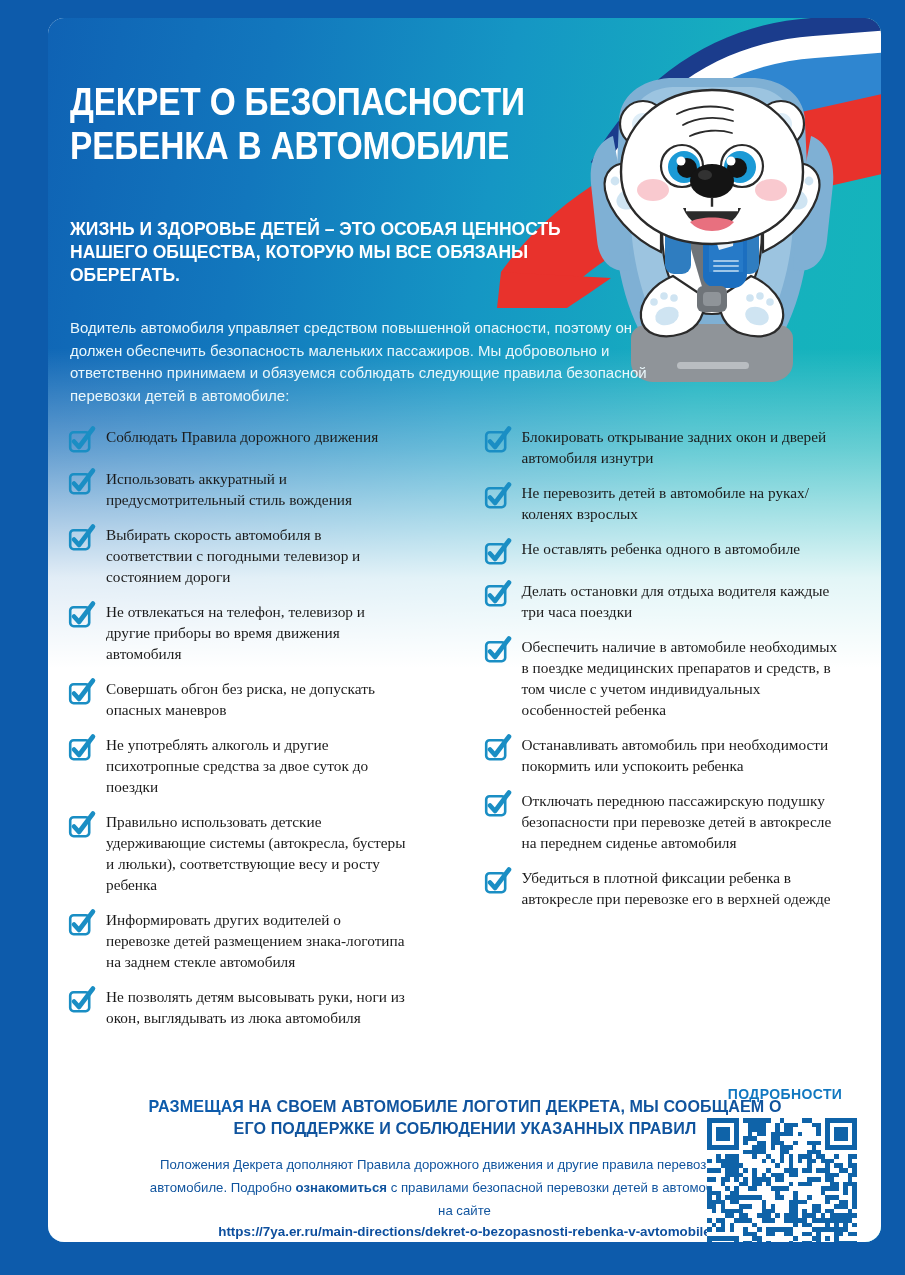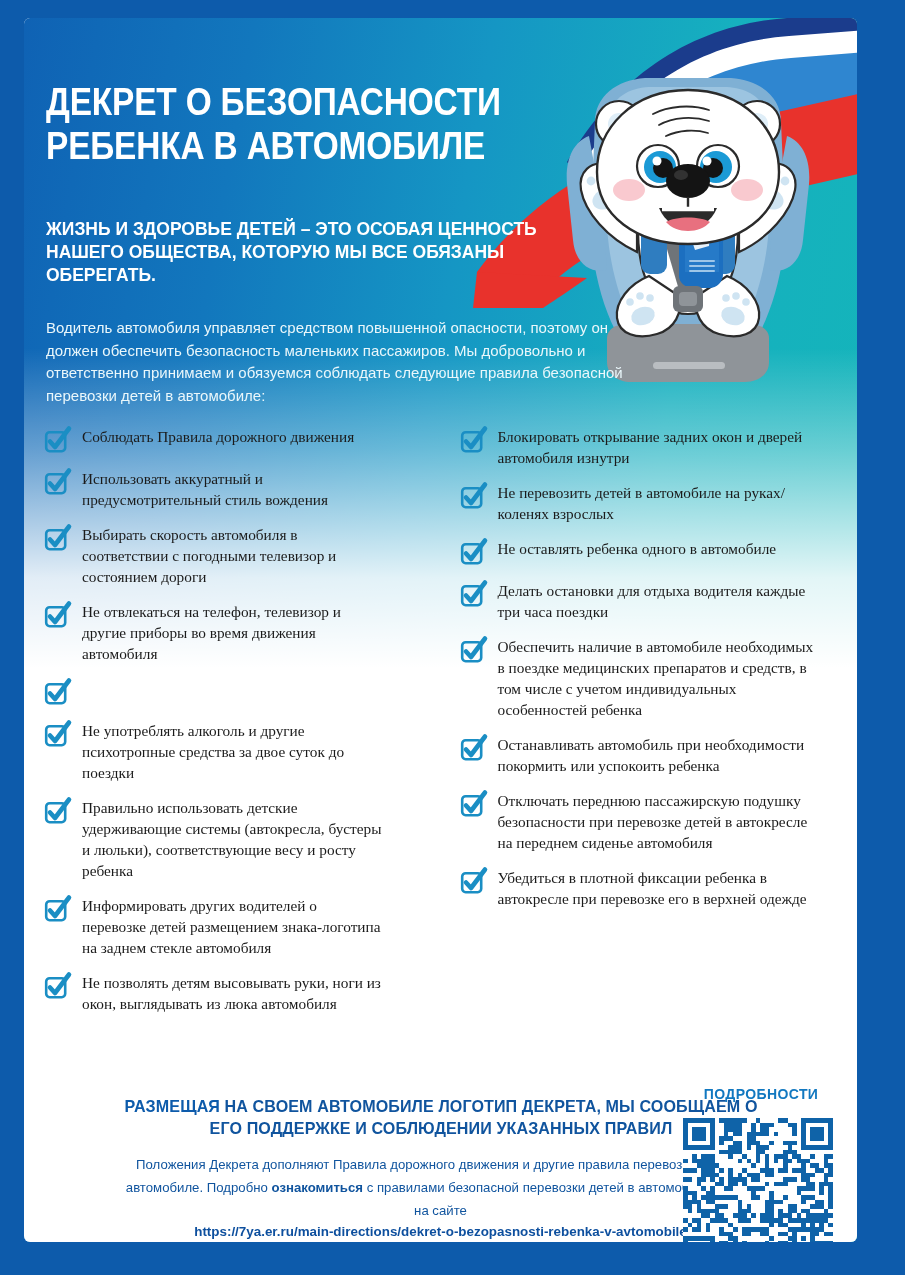--- a/index.html
+++ b/index.html
@@ -11,23 +11,23 @@
   }
   .poster{
     position:relative;
     width:905px;height:1275px;
     background:#0d5bab;
     overflow:hidden;
   }
   
   .card{
     position:absolute;
-    left:24px;top:18px;
+    left:48px;top:18px;
     width:833px;height:1224px;
-    border-radius:6px;
+    border-radius:16px;
     overflow:hidden;
     background:#ffffff;
   }
   
   .hero-grad{
     position:absolute;inset:0;
     background:
       linear-gradient(to bottom,
         rgba(255,255,255,0) 0px,
         rgba(255,255,255,0) 330px,
@@ -259,20 +259,21 @@
             </span>
             <span class="itxt">Не отвлекаться на телефон, телевизор и другие приборы во время движения автомобиля</span>
           </div>
           <div class="item">
             <span class="chk">
               <svg width="26" height="26" viewBox="0 0 26 26">
                 <rect x="2.2" y="4.2" width="19" height="19" rx="3.4" fill="none" stroke="#1a8ec4" stroke-width="2.6"></rect>
                 <path d="M6 13.5 L11 19 L25 0.5" fill="none" stroke="#1a8ec4" stroke-width="4.6" stroke-linecap="round" stroke-linejoin="round"></path>
               </svg>
             </span>
+            <span class="itxt">Совершать обгон без риска, не допускать опасных маневров</span>
           </div>
           <div class="item">
             <span class="chk">
               <svg width="26" height="26" viewBox="0 0 26 26">
                 <rect x="2.2" y="4.2" width="19" height="19" rx="3.4" fill="none" stroke="#1a8ec4" stroke-width="2.6"></rect>
                 <path d="M6 13.5 L11 19 L25 0.5" fill="none" stroke="#1a8ec4" stroke-width="4.6" stroke-linecap="round" stroke-linejoin="round"></path>
               </svg>
             </span>
             <span class="itxt">Не употреблять алкоголь и другие психотропные средства за двое суток до поездки</span>
           </div>

